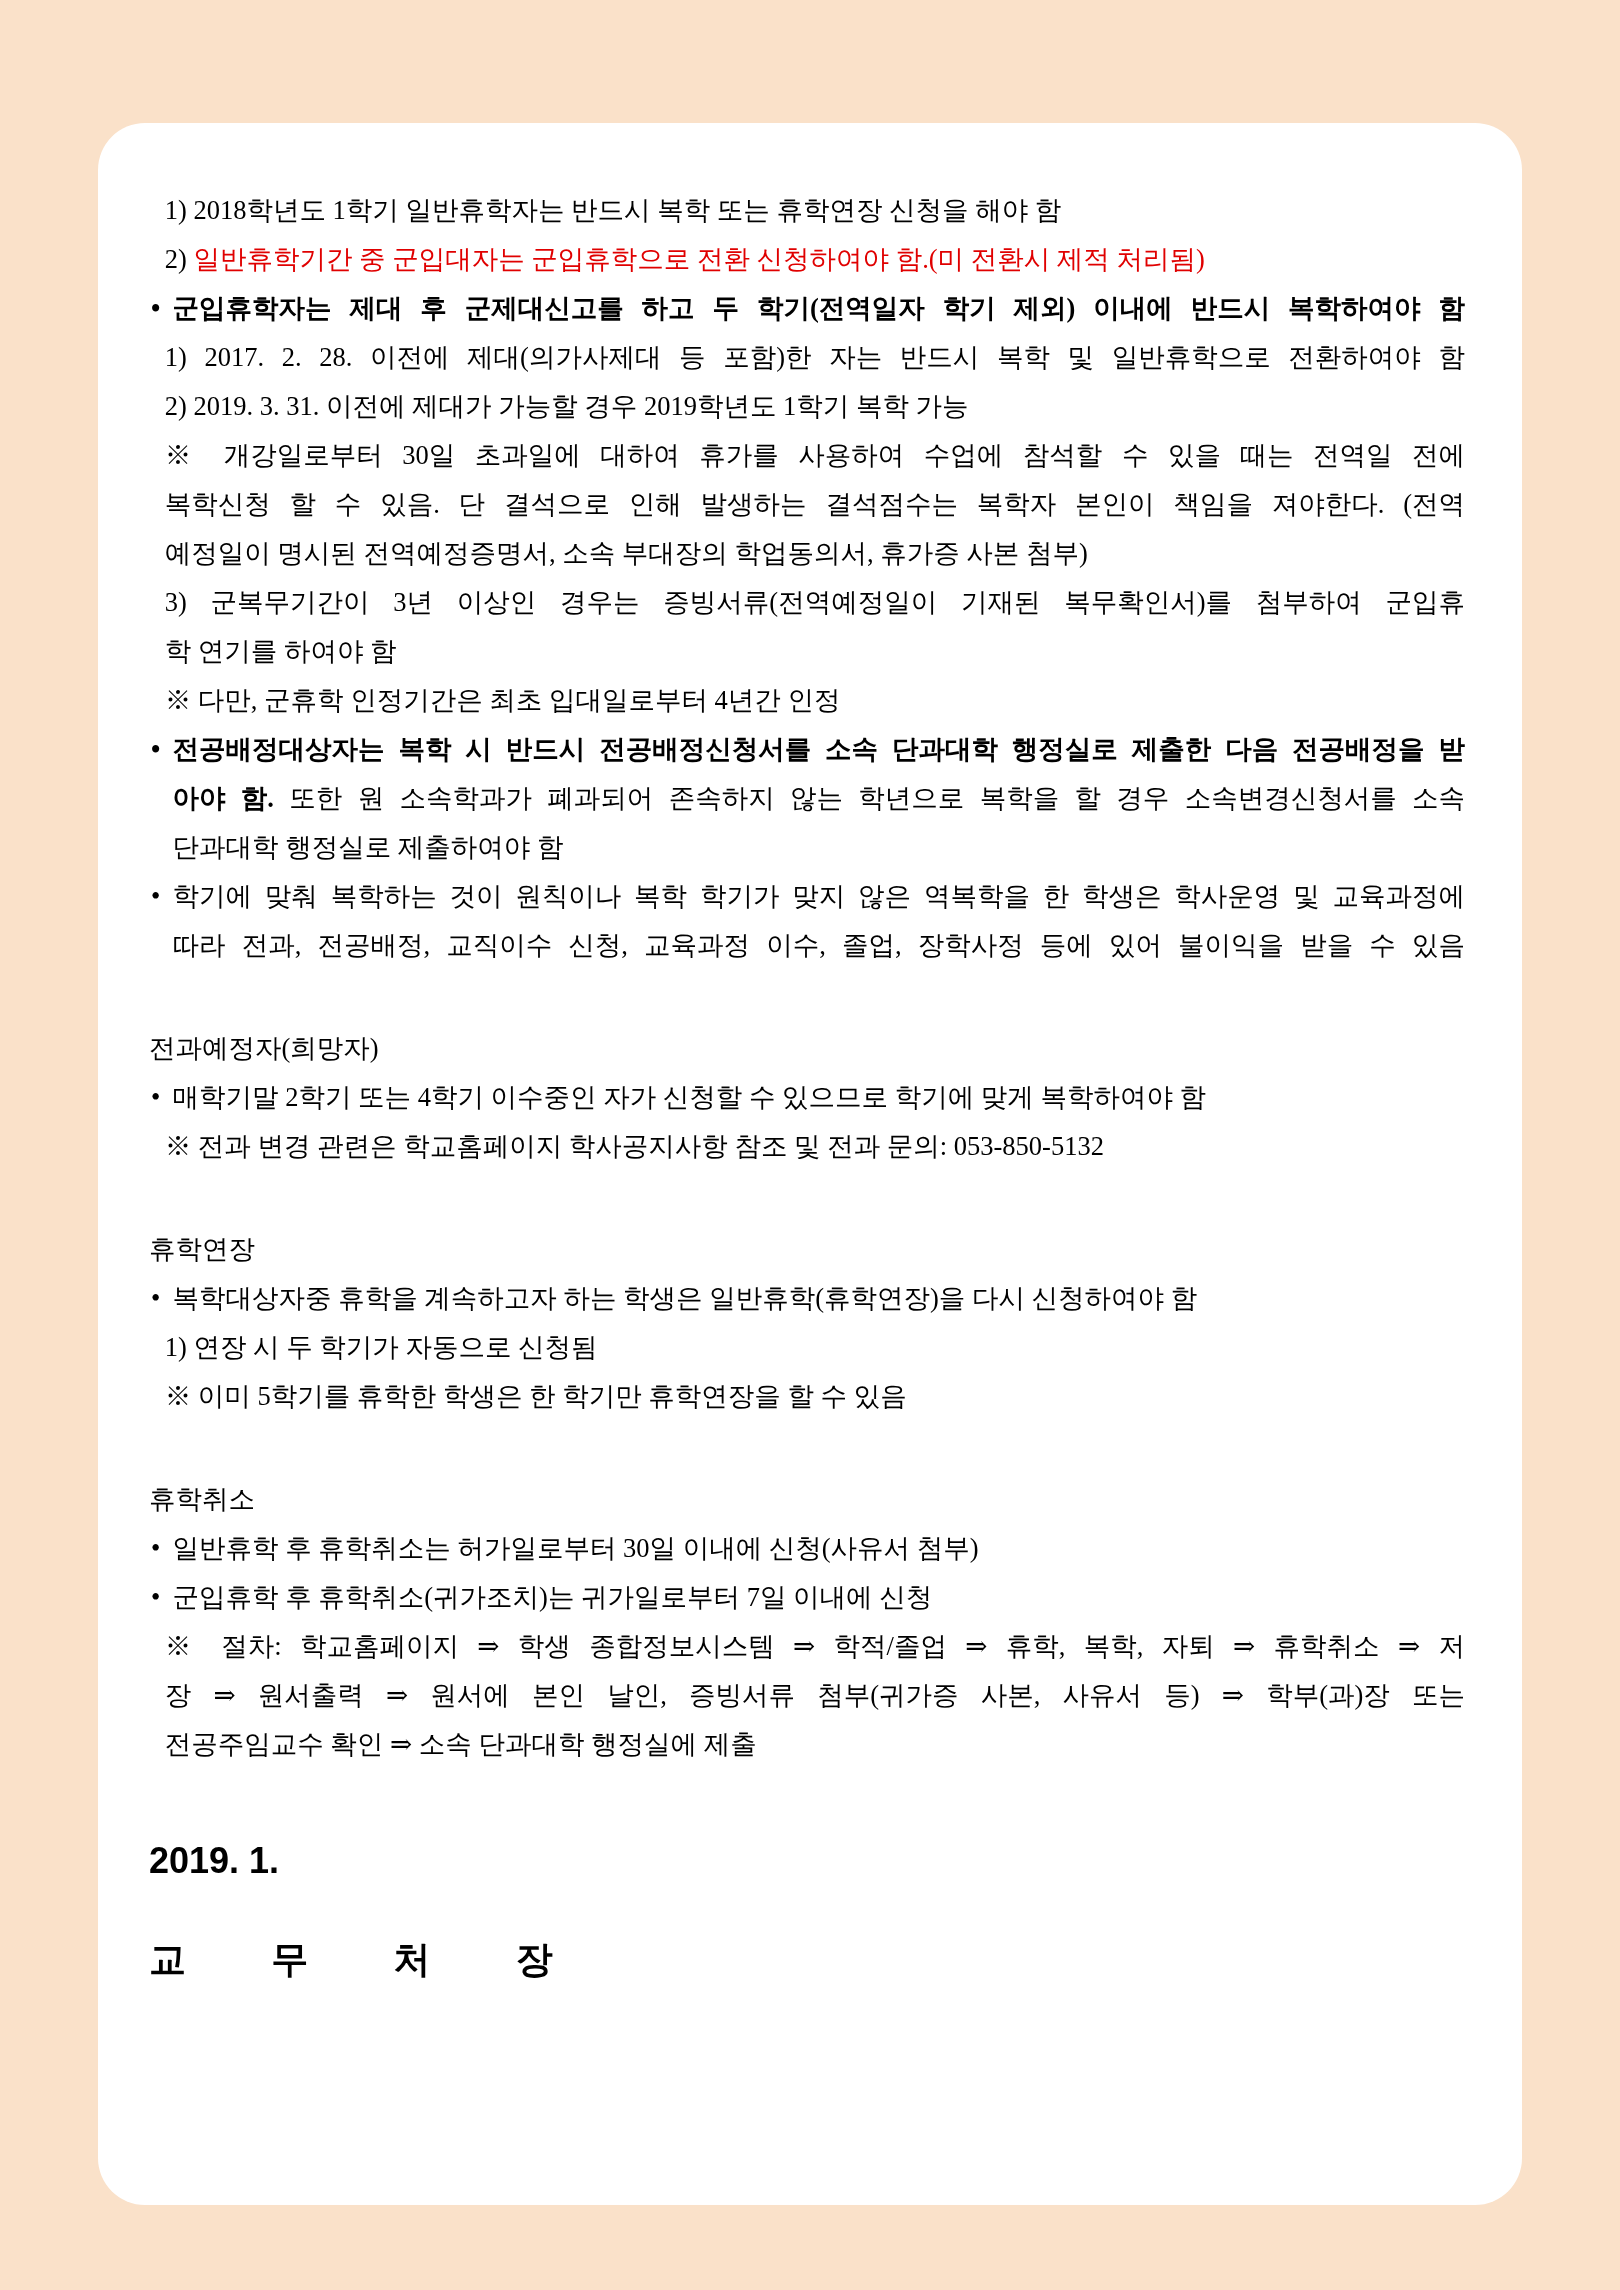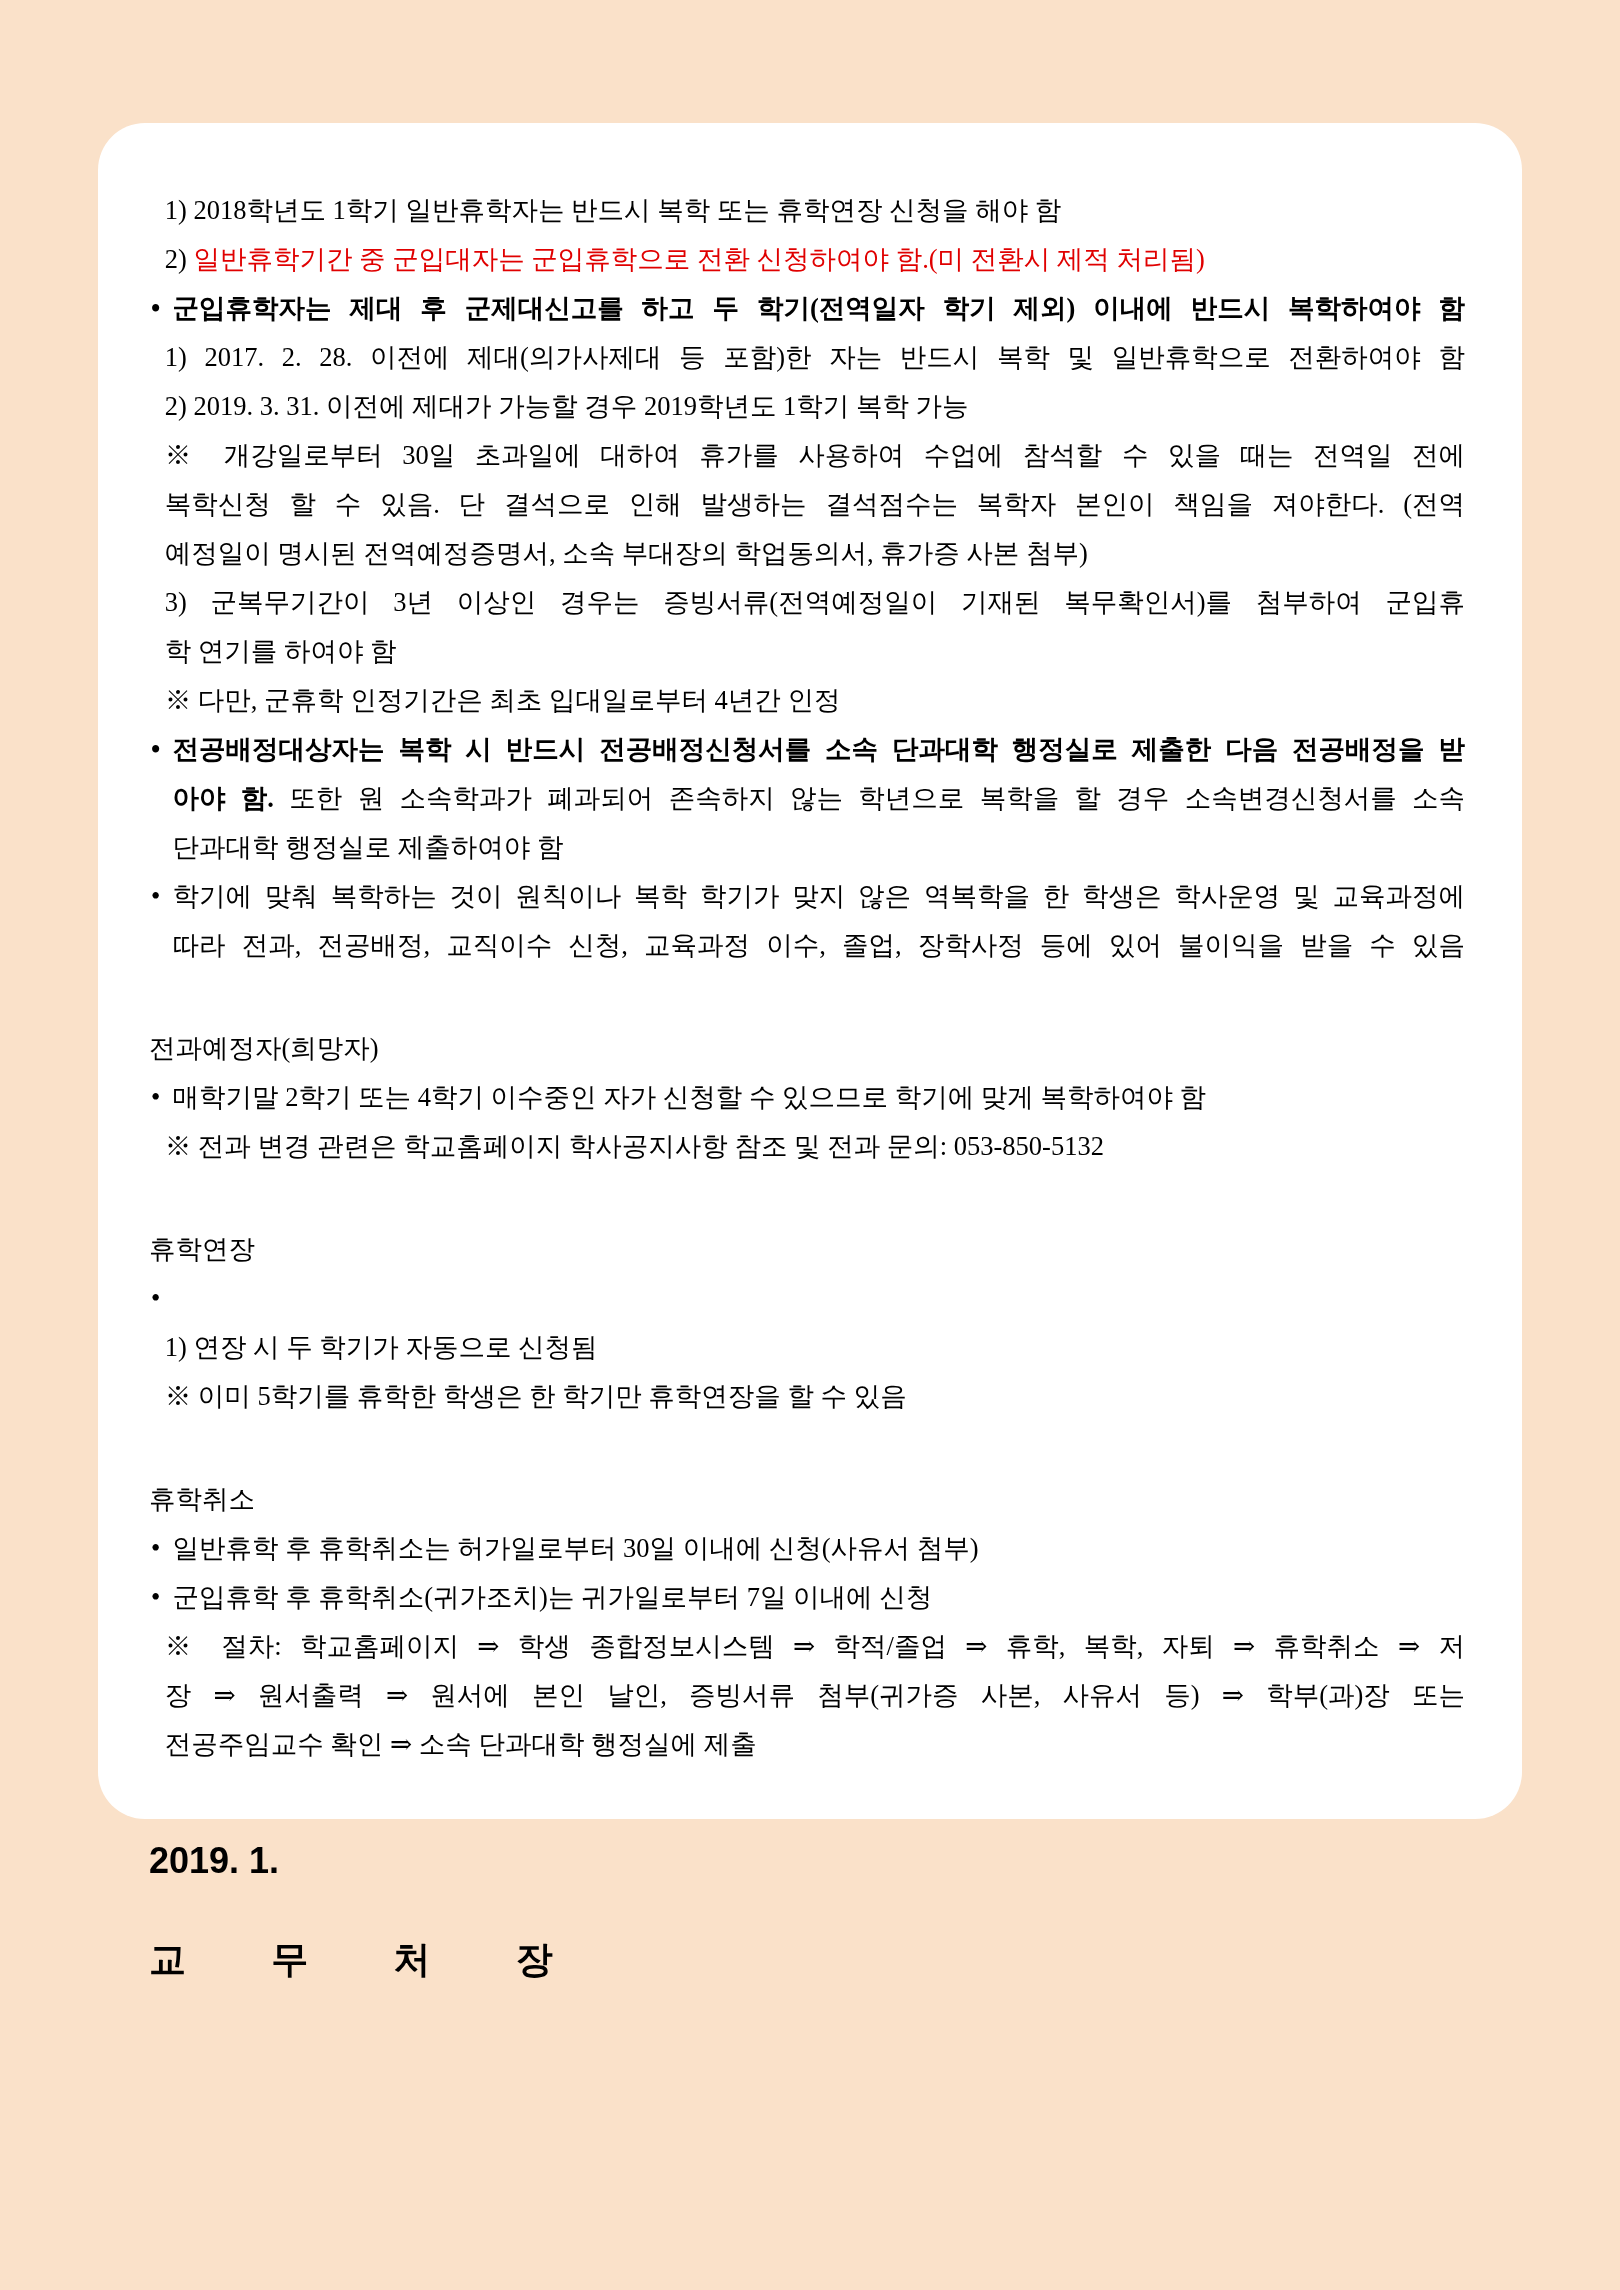--- a/index.html
+++ b/index.html
@@ -9,21 +9,21 @@
     background: #FAE1C9;
     position: relative;
     font-family: "Liberation Serif", "DejaVu Serif", serif;
     color: #000;
   }
   .card {
     position: absolute;
     left: 98px;
     top: 123px;
     width: 1424px;
-    height: 1696px;
+    height: 2082px;
     background: #FFFFFF;
     border-radius: 47px;
     box-sizing: border-box;
   }
   .content {
     padding: 63px 57px 0 51px;
     font-size: 26.5px;
     line-height: 49px;
     letter-spacing: 0px;
   }
@@ -114,21 +114,21 @@
     <p class="ln c1 full"><span>따라 전과, 전공배정, 교직이수 신청, 교육과정 이수, 졸업, 장학사정 등에 있어 불이익을 받을 수 있음</span></p>
 
     <p class="ln b1 section"><span>전과예정자(희망자)</span></p>
 
     <p class="ln b1"><span class="mk">•</span><span>매학기말 2학기 또는 4학기 이수중인 자가 신청할 수 있으므로 학기에 맞게 복학하여야 함</span></p>
 
     <p class="ln li2"><span>※ 전과 변경 관련은 학교홈페이지 학사공지사항 참조 및 전과 문의: 053-850-5132</span></p>
 
     <p class="ln b1 section"><span>휴학연장</span></p>
 
-    <p class="ln b1"><span class="mk">•</span></p>
+    <p class="ln b1"><span class="mk">•</span><span>복학대상자중 휴학을 계속하고자 하는 학생은 일반휴학(휴학연장)을 다시 신청하여야 함</span></p>
 
     <p class="ln li2"><span>1) 연장 시 두 학기가 자동으로 신청됨</span></p>
 
 
     <p class="ln li2"><span>※ 이미 5학기를 휴학한 학생은 한 학기만 휴학연장을 할 수 있음</span></p>
 
     <p class="ln b1 section"><span>휴학취소</span></p>
 
     <p class="ln b1"><span class="mk">•</span><span>일반휴학 후 휴학취소는 허가일로부터 30일 이내에 신청(사유서 첨부)</span></p>
 

